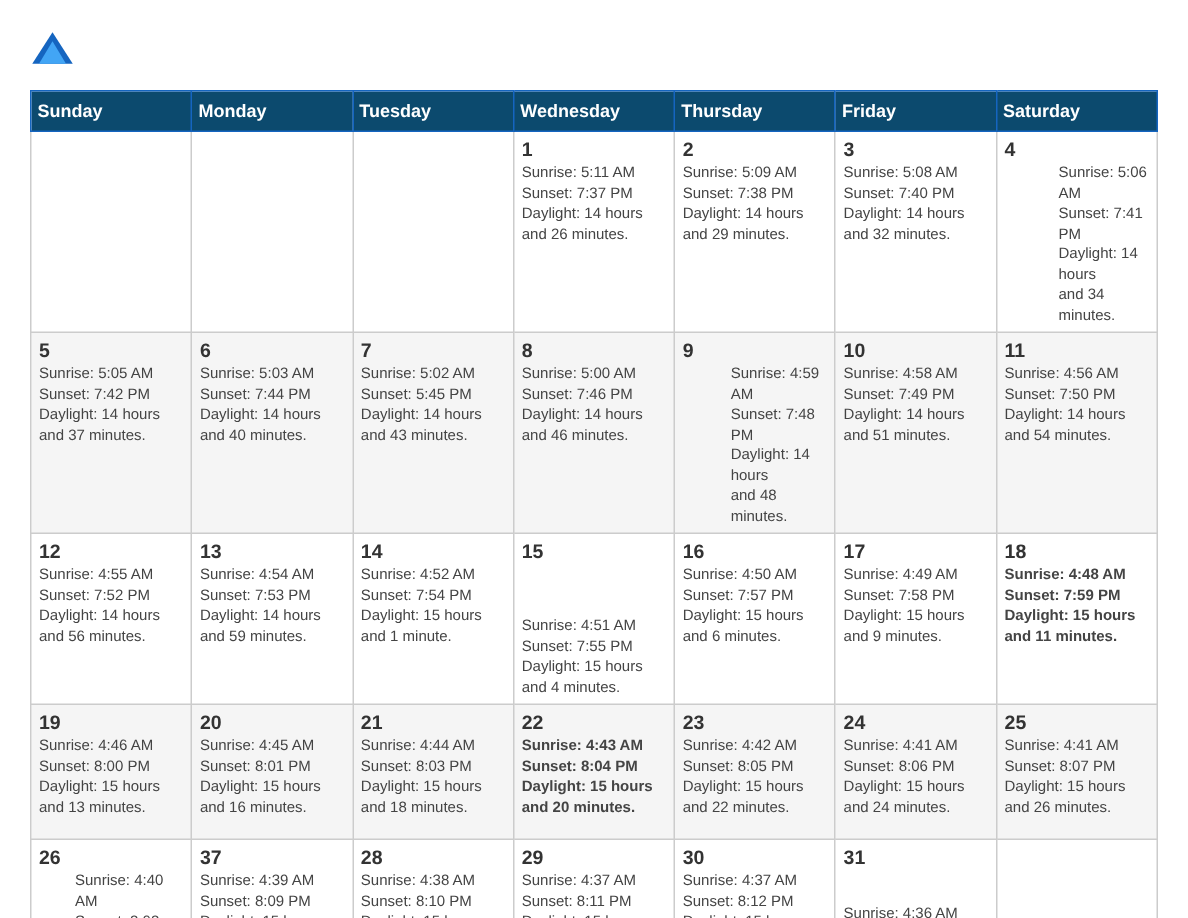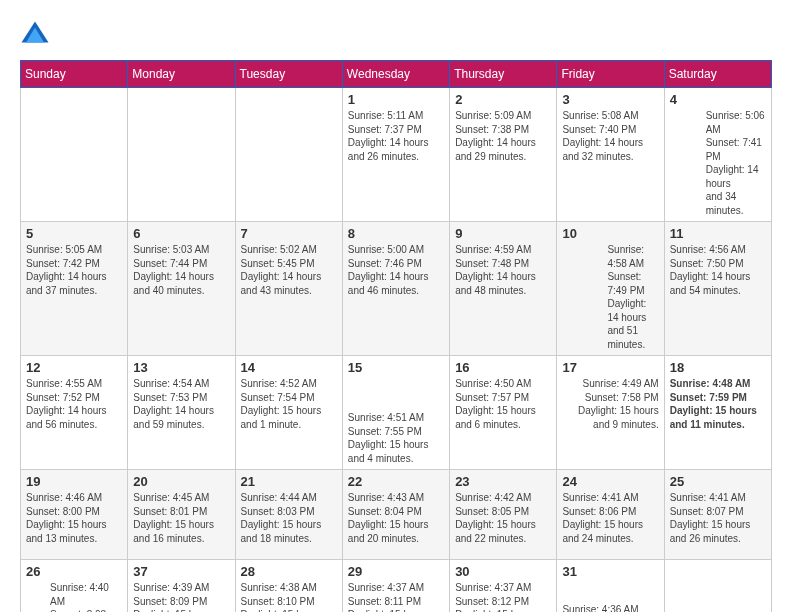--- a/index.html
+++ b/index.html
@@ -52,24 +52,24 @@
     .location {
       font-size: 16px;
       color: #555;
     }
     table {
       width: 100%;
       border-collapse: collapse;
       table-layout: fixed;
     }
     thead th {
-      background: #be185d;
+      background: #0c4a6e;
       color: #fff;
       font-size: 12px;
-      font-weight: normal;
+      font-weight: bold;
       padding: 6px 4px;
       text-align: left;
       border: 1px solid #1565c0;
     }
     tbody td {
       border: 1px solid #ccc;
       vertical-align: top;
       padding: 4px 5px;
       font-size: 10.5px;
       color: #333;
@@ -186,28 +186,28 @@
         </td>
         <td>
           <span class="day-number">8</span>
           <div class="day-info" style="white-space: pre-line;">Sunrise: 5:00 AM
 Sunset: 7:46 PM
 Daylight: 14 hours
 and 46 minutes.</div>
         </td>
         <td>
           <span class="day-number">9</span>
-          <div class="day-info" style="white-space: pre-line;">Sunrise: 4:59 AM
+          <div class="day-info" style="white-space: pre-line; margin-left: 32px;">Sunrise: 4:59 AM
 Sunset: 7:48 PM
 Daylight: 14 hours
 and 48 minutes.</div>
         </td>
         <td>
           <span class="day-number">10</span>
-          <div class="day-info" style="white-space: pre-line; margin-left: 45px;">Sunrise: 4:58 AM
+          <div class="day-info" style="white-space: pre-line;">Sunrise: 4:58 AM
 Sunset: 7:49 PM
 Daylight: 14 hours
 and 51 minutes.</div>
         </td>
         <td>
           <span class="day-number">11</span>
           <div class="day-info" style="white-space: pre-line;">Sunrise: 4:56 AM
 Sunset: 7:50 PM
 Daylight: 14 hours
 and 54 minutes.</div>
@@ -244,21 +244,21 @@
         </td>
         <td>
           <span class="day-number">16</span>
           <div class="day-info" style="white-space: pre-line;">Sunrise: 4:50 AM
 Sunset: 7:57 PM
 Daylight: 15 hours
 and 6 minutes.</div>
         </td>
         <td>
           <span class="day-number">17</span>
-          <div class="day-info" style="white-space: pre-line; text-align: right;">Sunrise: 4:49 AM
+          <div class="day-info" style="white-space: pre-line;">Sunrise: 4:49 AM
 Sunset: 7:58 PM
 Daylight: 15 hours
 and 9 minutes.</div>
         </td>
         <td>
           <span class="day-number">18</span>
           <div class="day-info" style="white-space: pre-line; font-weight: bold;">Sunrise: 4:48 AM
 Sunset: 7:59 PM
 Daylight: 15 hours
 and 11 minutes.</div>
@@ -281,21 +281,21 @@
         </td>
         <td>
           <span class="day-number">21</span>
           <div class="day-info" style="white-space: pre-line;">Sunrise: 4:44 AM
 Sunset: 8:03 PM
 Daylight: 15 hours
 and 18 minutes.</div>
         </td>
         <td>
           <span class="day-number">22</span>
-          <div class="day-info" style="white-space: pre-line;">Sunrise: 4:43 AM
+          <div class="day-info" style="white-space: pre-line; font-weight: bold;">Sunrise: 4:43 AM
 Sunset: 8:04 PM
 Daylight: 15 hours
 and 20 minutes.</div>
         </td>
         <td>
           <span class="day-number">23</span>
           <div class="day-info" style="white-space: pre-line;">Sunrise: 4:42 AM
 Sunset: 8:05 PM
 Daylight: 15 hours
 and 22 minutes.</div>

